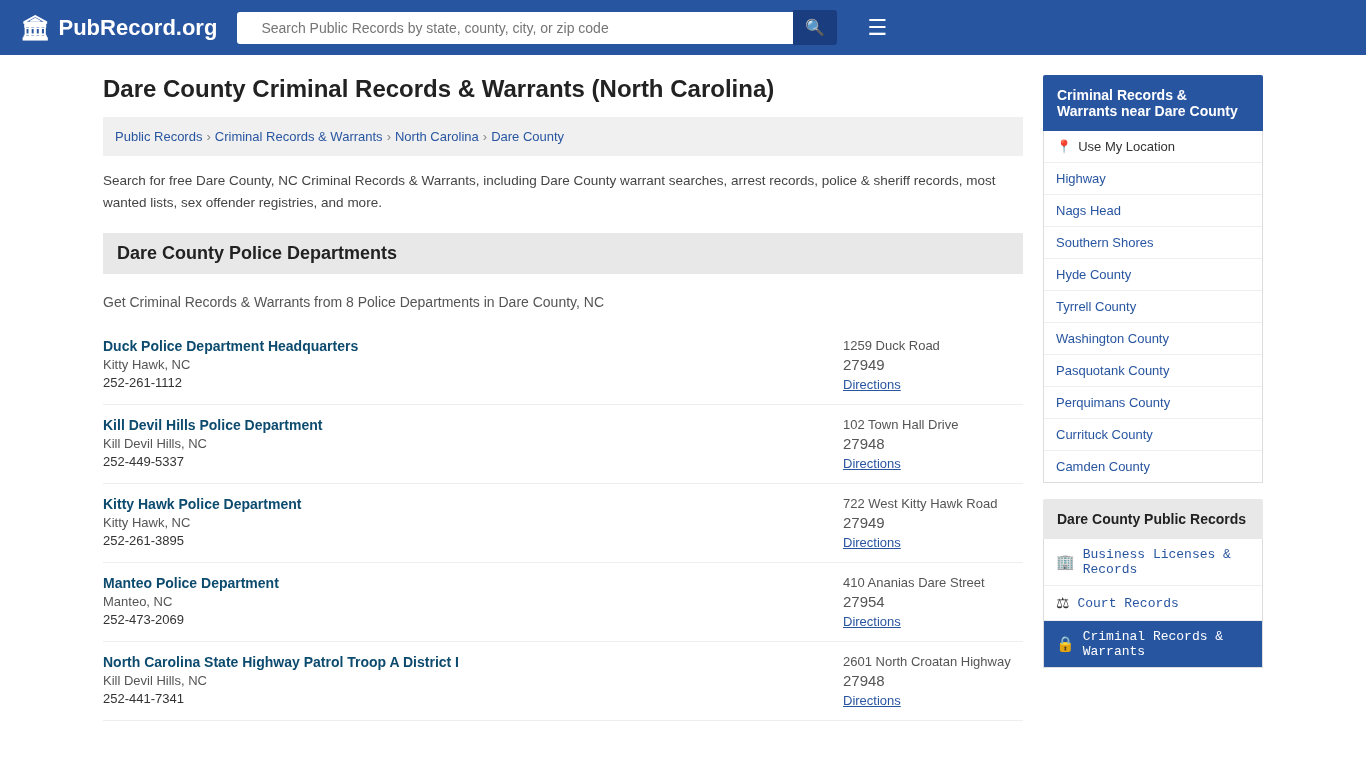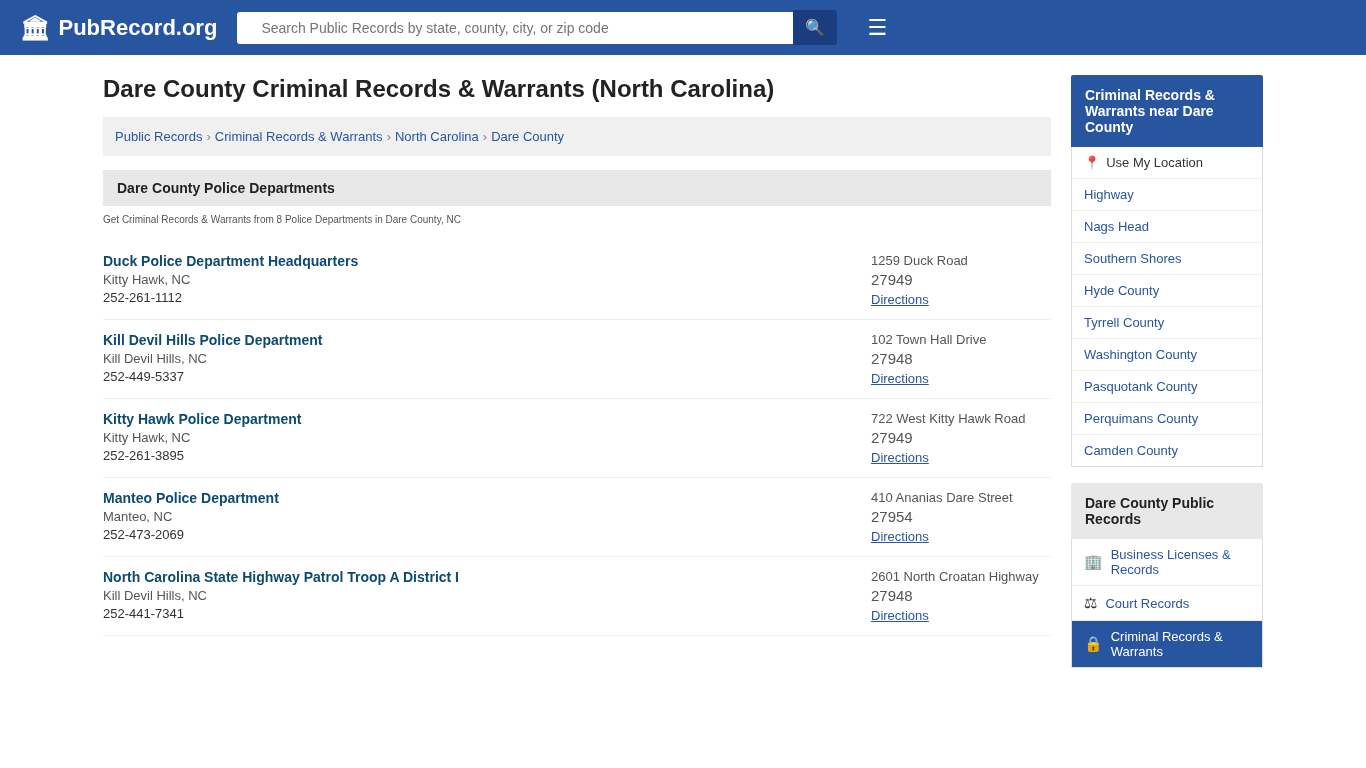--- a/index.html
+++ b/index.html
@@ -62,21 +62,21 @@
       max-width: 1200px;
       margin: 0 auto;
       padding: 20px;
       display: flex;
       gap: 20px;
     }
     .main-content {
       flex: 1;
     }
     .sidebar {
-      width: 192px;
+      width: 220px;
       flex-shrink: 0;
     }
 
     
     .page-title {
       font-size: 24px;
       font-weight: bold;
       color: #222;
       margin-bottom: 14px;
     }
@@ -104,29 +104,29 @@
       font-size: 13.5px;
       line-height: 1.6;
       color: #444;
       margin-bottom: 20px;
     }
 
     
     .section-header {
       background: #e8e8e8;
       padding: 10px 14px;
-      font-size: 14px;
+      font-size: 18px;
       font-weight: bold;
       color: #222;
-      margin-bottom: 8px;
+      margin-bottom: 20px;
     }
 
     
     .sub-desc {
-      font-size: 10px;
+      font-size: 14px;
       color: #555;
       margin-bottom: 16px;
     }
 
     
     .dept-entry {
       display: flex;
       justify-content: space-between;
       padding: 12px 0;
       border-bottom: 1px solid #eee;
@@ -204,20 +204,21 @@
       font-size: 13px;
       cursor: pointer;
       display: flex;
       align-items: center;
       gap: 8px;
     }
     .sidebar-list2-item:last-child { border-bottom: none; }
     .sidebar-list2-item a {
       color: #2855a0;
       text-decoration: none;
+      font-family: Liberation Mono, monospace;
     }
     .sidebar-list2-item.active {
       background: #2855a0;
       color: #fff;
     }
     .sidebar-list2-item.active a { color: #fff; }
     .icon-badge { font-size: 15px; }
   </style>
 </head>
 <body>
@@ -247,20 +248,21 @@
     <div class="breadcrumb">
       <a href="#">Public Records</a>
       <span class="breadcrumb-sep">›</span>
       <a href="#">Criminal Records &amp; Warrants</a>
       <span class="breadcrumb-sep">›</span>
       <a href="#">North Carolina</a>
       <span class="breadcrumb-sep">›</span>
       <a href="#">Dare County</a>
     </div>
 
+    <p class="description">Search for free Dare County, NC Criminal Records &amp; Warrants, including Dare County warrant searches, arrest records, police &amp; sheriff records, most wanted lists, sex offender registries, and more.</p>
 
     <div class="section-header">Dare County Police Departments</div>
     <p class="sub-desc">Get Criminal Records &amp; Warrants from 8 Police Departments in Dare County, NC</p>
 
     <div>
 
       <div class="dept-entry">
         <div class="dept-left">
           <div class="dept-name">Duck Police Department Headquarters</div>
           <div class="dept-city">Kitty Hawk, NC</div>
@@ -353,20 +355,23 @@
         <a href="#">Tyrrell County</a>
       </div>
       <div class="sidebar-list-item">
         <a href="#">Washington County</a>
       </div>
       <div class="sidebar-list-item">
         <a href="#">Pasquotank County</a>
       </div>
       <div class="sidebar-list-item">
         <a href="#">Perquimans County</a>
+      </div>
+      <div class="sidebar-list-item">
+        <a href="#">Currituck County</a>
       </div>
       <div class="sidebar-list-item">
         <a href="#">Camden County</a>
       </div>
     </div>
 
     <div class="sidebar-box2">Dare County Public Records</div>
     <div class="sidebar-list2">
       <div class="sidebar-list2-item">
         <span class="icon-badge">🏢</span>

